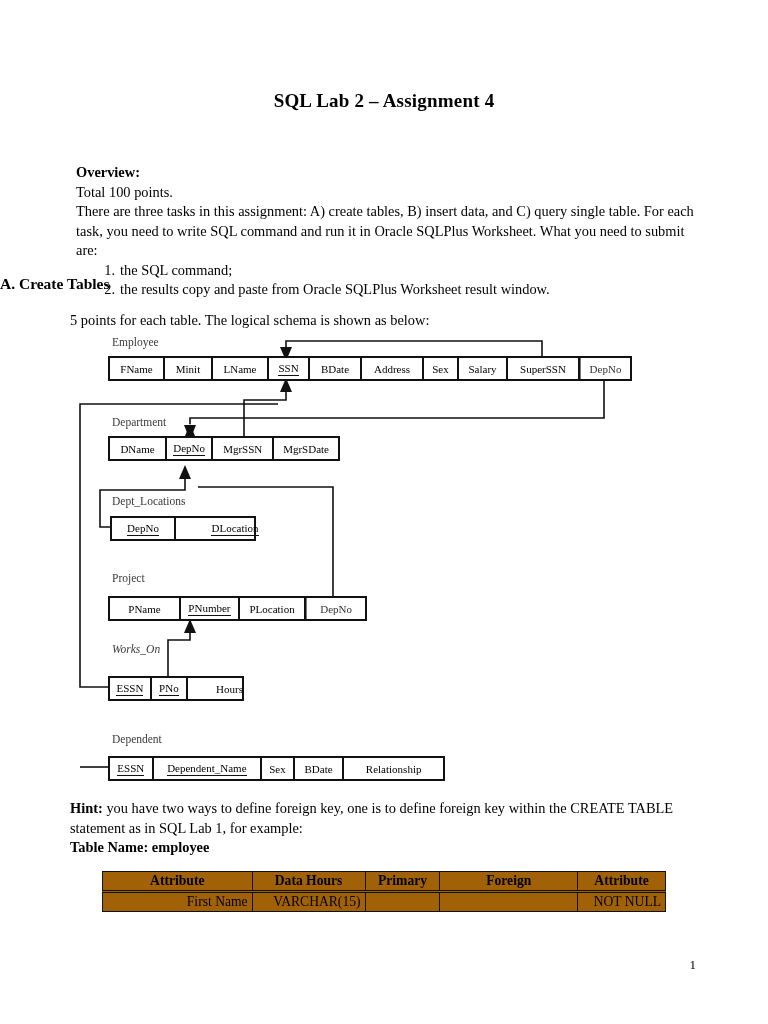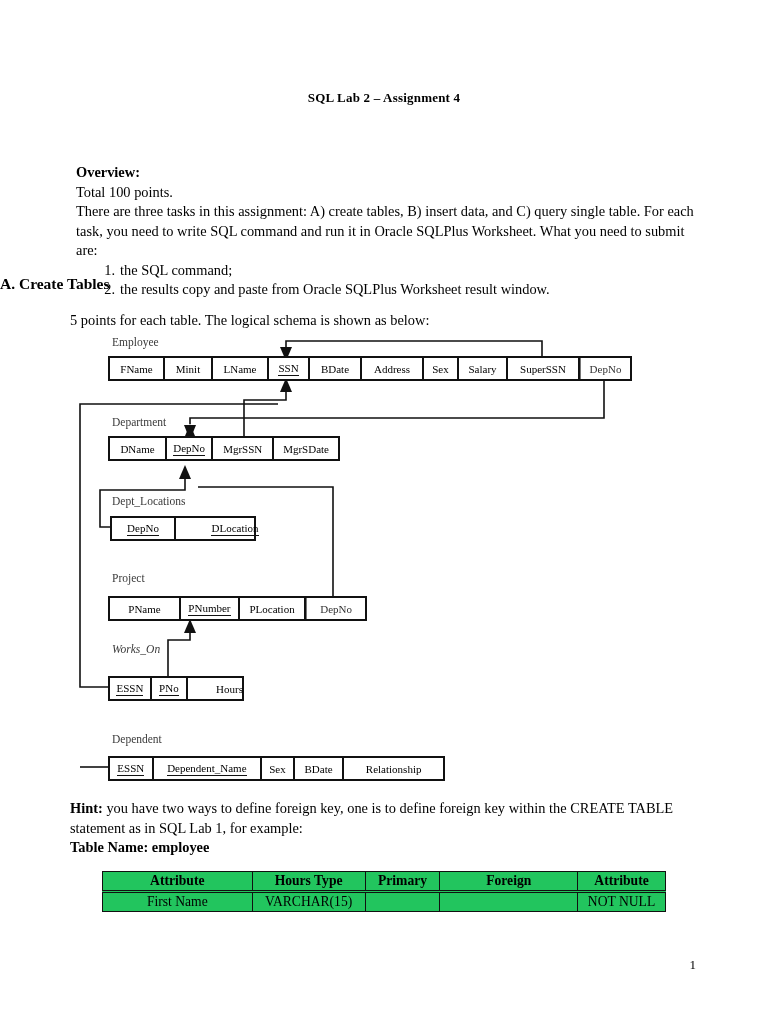--- a/index.html
+++ b/index.html
@@ -17,21 +17,21 @@
     color: #000000;
     overflow: hidden;
   }
 
   
   .doc-title {
     position: absolute;
     left: 0; right: 0;
     top: 90px;
     text-align: center;
-    font-size: 13px;
+    font-size: 19px;
     font-weight: bold;
     letter-spacing: 0.2px;
   }
   .overview-block {
     position: absolute;
     left: 76px;
     top: 131px;
     width: 622px;
     font-size: 14.4px;
     line-height: 19.5px;
@@ -136,35 +136,35 @@
   }
 
   
   .attr-table {
     position: absolute;
     left: 102px;
     top: 871px;
     width: 564px;
     border-collapse: collapse;
     font-size: 13.6px;
-    background: #22c55e;
+    background: #a16207;
   }
   .attr-table th, .attr-table td {
     border: 1px solid #111111;
     padding: 1px 4px;
     height: 19px;
     box-sizing: border-box;
   }
   .attr-table thead th {
     text-align: center;
     font-weight: bold;
     border-bottom: 3px double #111111;
   }
   .attr-table tbody td {
-    text-align: center;
+    text-align: right;
   }
   .attr-table .c-attribute { width: 150px; }
   .attr-table .c-datatype  { width: 113px; }
   .attr-table .c-primary   { width: 75px; }
   .attr-table .c-foreign   { width: 138px; }
   .attr-table .c-constraint{ width: 88px; }
 </style>
 </head>
 <body>
 
@@ -336,21 +336,21 @@
 
   <div class="hint-block">
     <div><b>Hint:</b><span> you have two ways to define foreign key, one is to define foreign key within the CREATE TABLE statement as in SQL Lab 1, for example:</span></div>
     <div><b>Table Name: employee</b></div>
   </div>
 
   <table class="attr-table">
     <thead>
       <tr>
         <th class="c-attribute">Attribute</th>
-        <th class="c-datatype">Hours Type</th>
+        <th class="c-datatype">Data Hours</th>
         <th class="c-primary">Primary</th>
         <th class="c-foreign">Foreign</th>
         <th class="c-constraint">Attribute</th>
       </tr>
     </thead>
     <tbody>
       <tr>
         <td>First Name</td>
         <td>VARCHAR(15)</td>
         <td></td>

